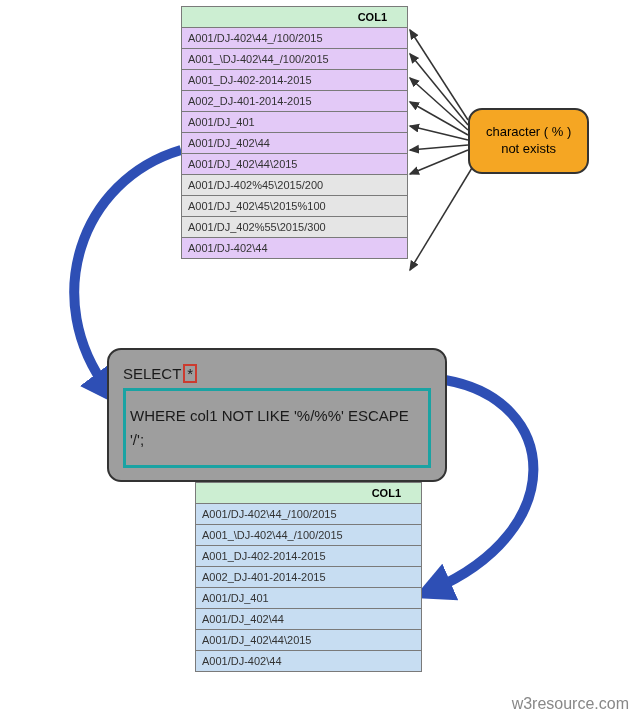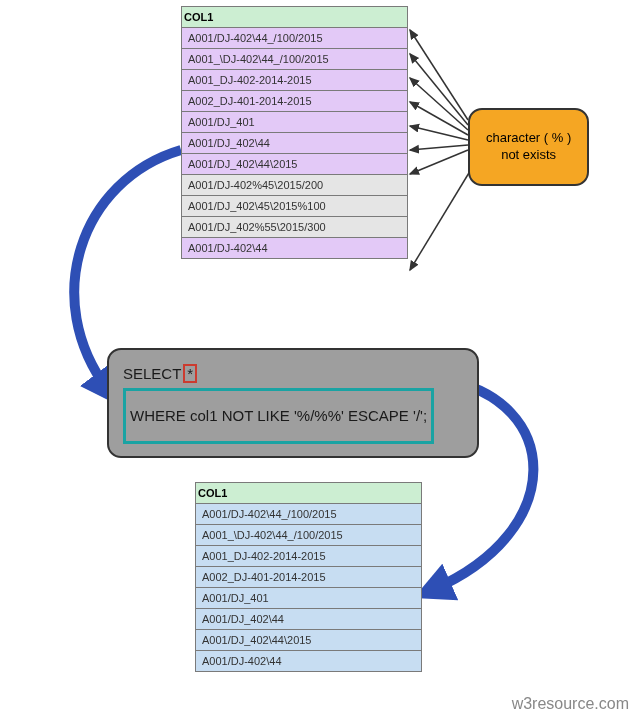--- a/index.html
+++ b/index.html
@@ -26,52 +26,52 @@
   }
   .table {
     position: absolute;
     border-collapse: collapse;
     width: 227px;
     font-size: 11px;
   }
   .table th {
     background: #cceed2;
     border: 1px solid #7a7a7a;
-    padding: 4px 2px;
-    text-align: left;
+    padding: 4px 20px;
+    text-align: right;
     font-weight: bold;
     font-size: 11px;
   }
   .table td {
     border: 1px solid #7a7a7a;
     padding: 4px 6px;
     font-size: 11px;
     color: #333;
     white-space: nowrap;
     margin-top: 28px;
   }
   .highlight td { background: #e3c9f7; }
   .plain     td { background: #e5e5e5; }
   .result    td { background: #c7ddf2; }
 
   .callout {
     position: absolute;
     background: #f5a623;
     border: 2px solid #333333;
     border-radius: 14px;
-    padding: 20px 16px;
+    padding: 14px 16px;
     font-size: 13px;
     text-align: center;
     color: #000;
     line-height: 1.3;
   }
 
   .sqlbox {
     position: absolute;
-    width: 372px;
+    width: 340px;
     background: #9e9e9e;
     border: 2px solid #333;
     border-radius: 14px;
     padding: 12px 14px;
     font-size: 15px;
     color: #1a1a1a;
     line-height: 1.6;
   }
   .sqlbox .kw { font-weight: normal; }
   .sqlbox .star {

